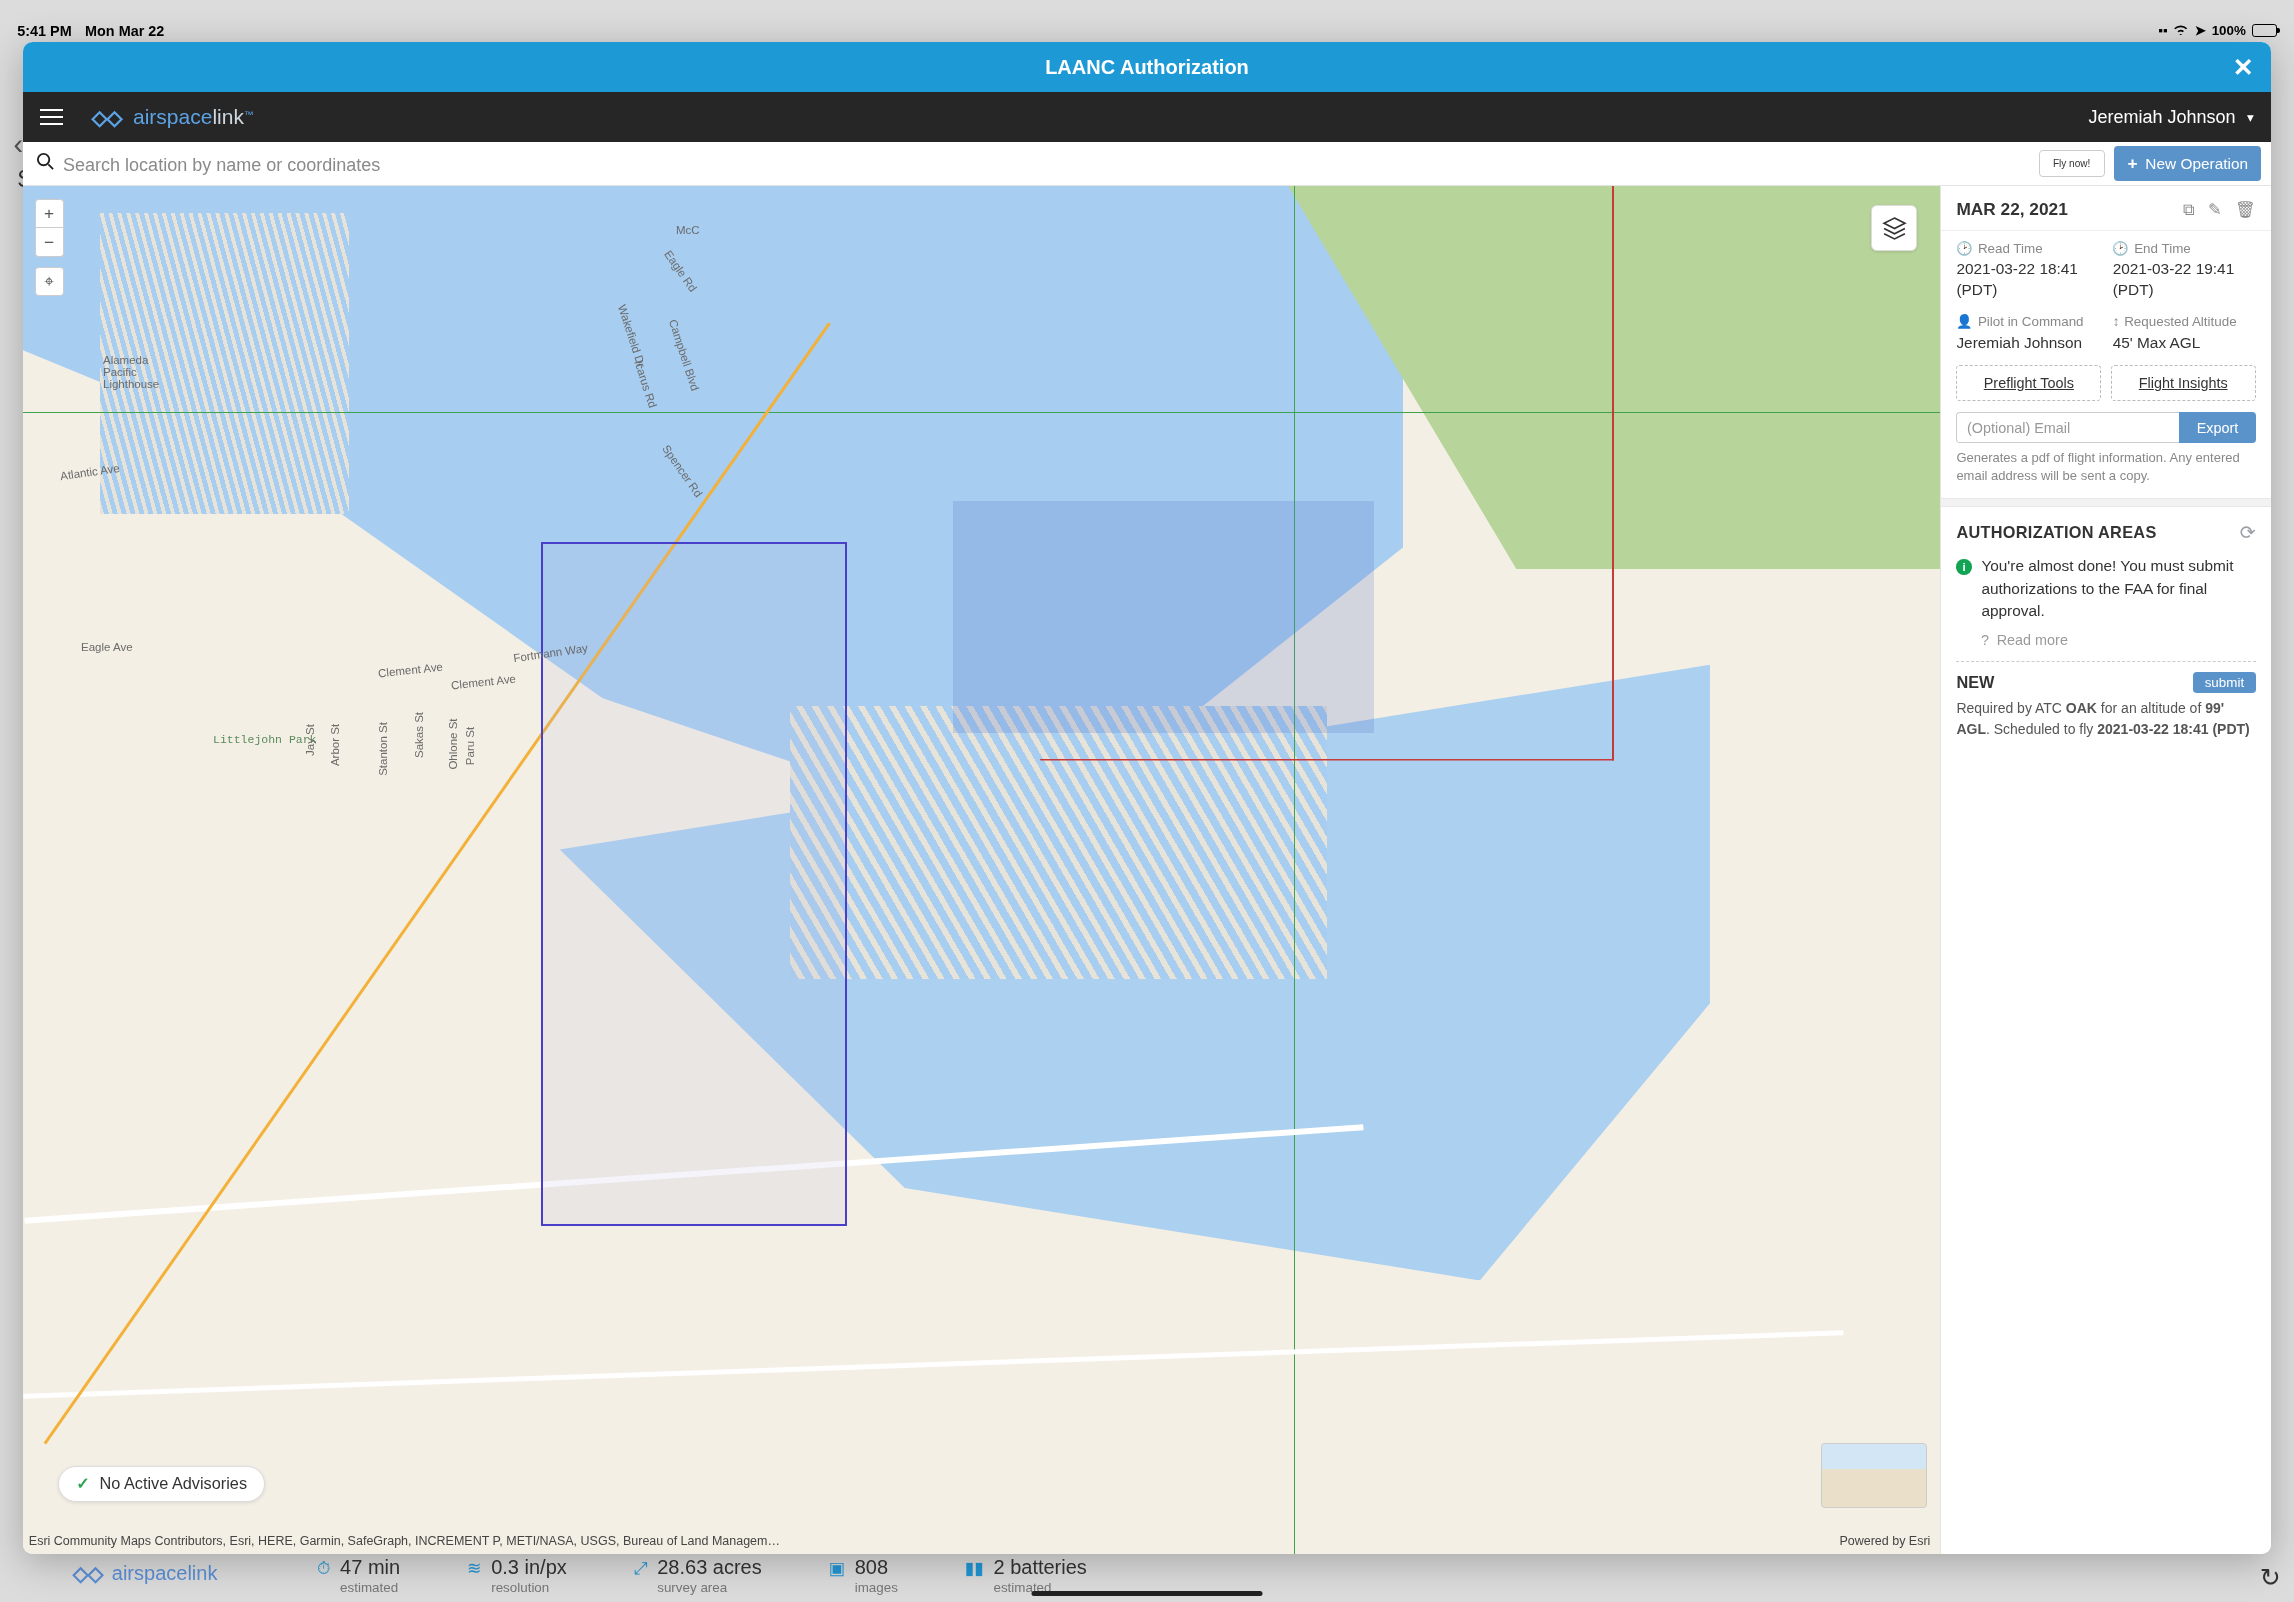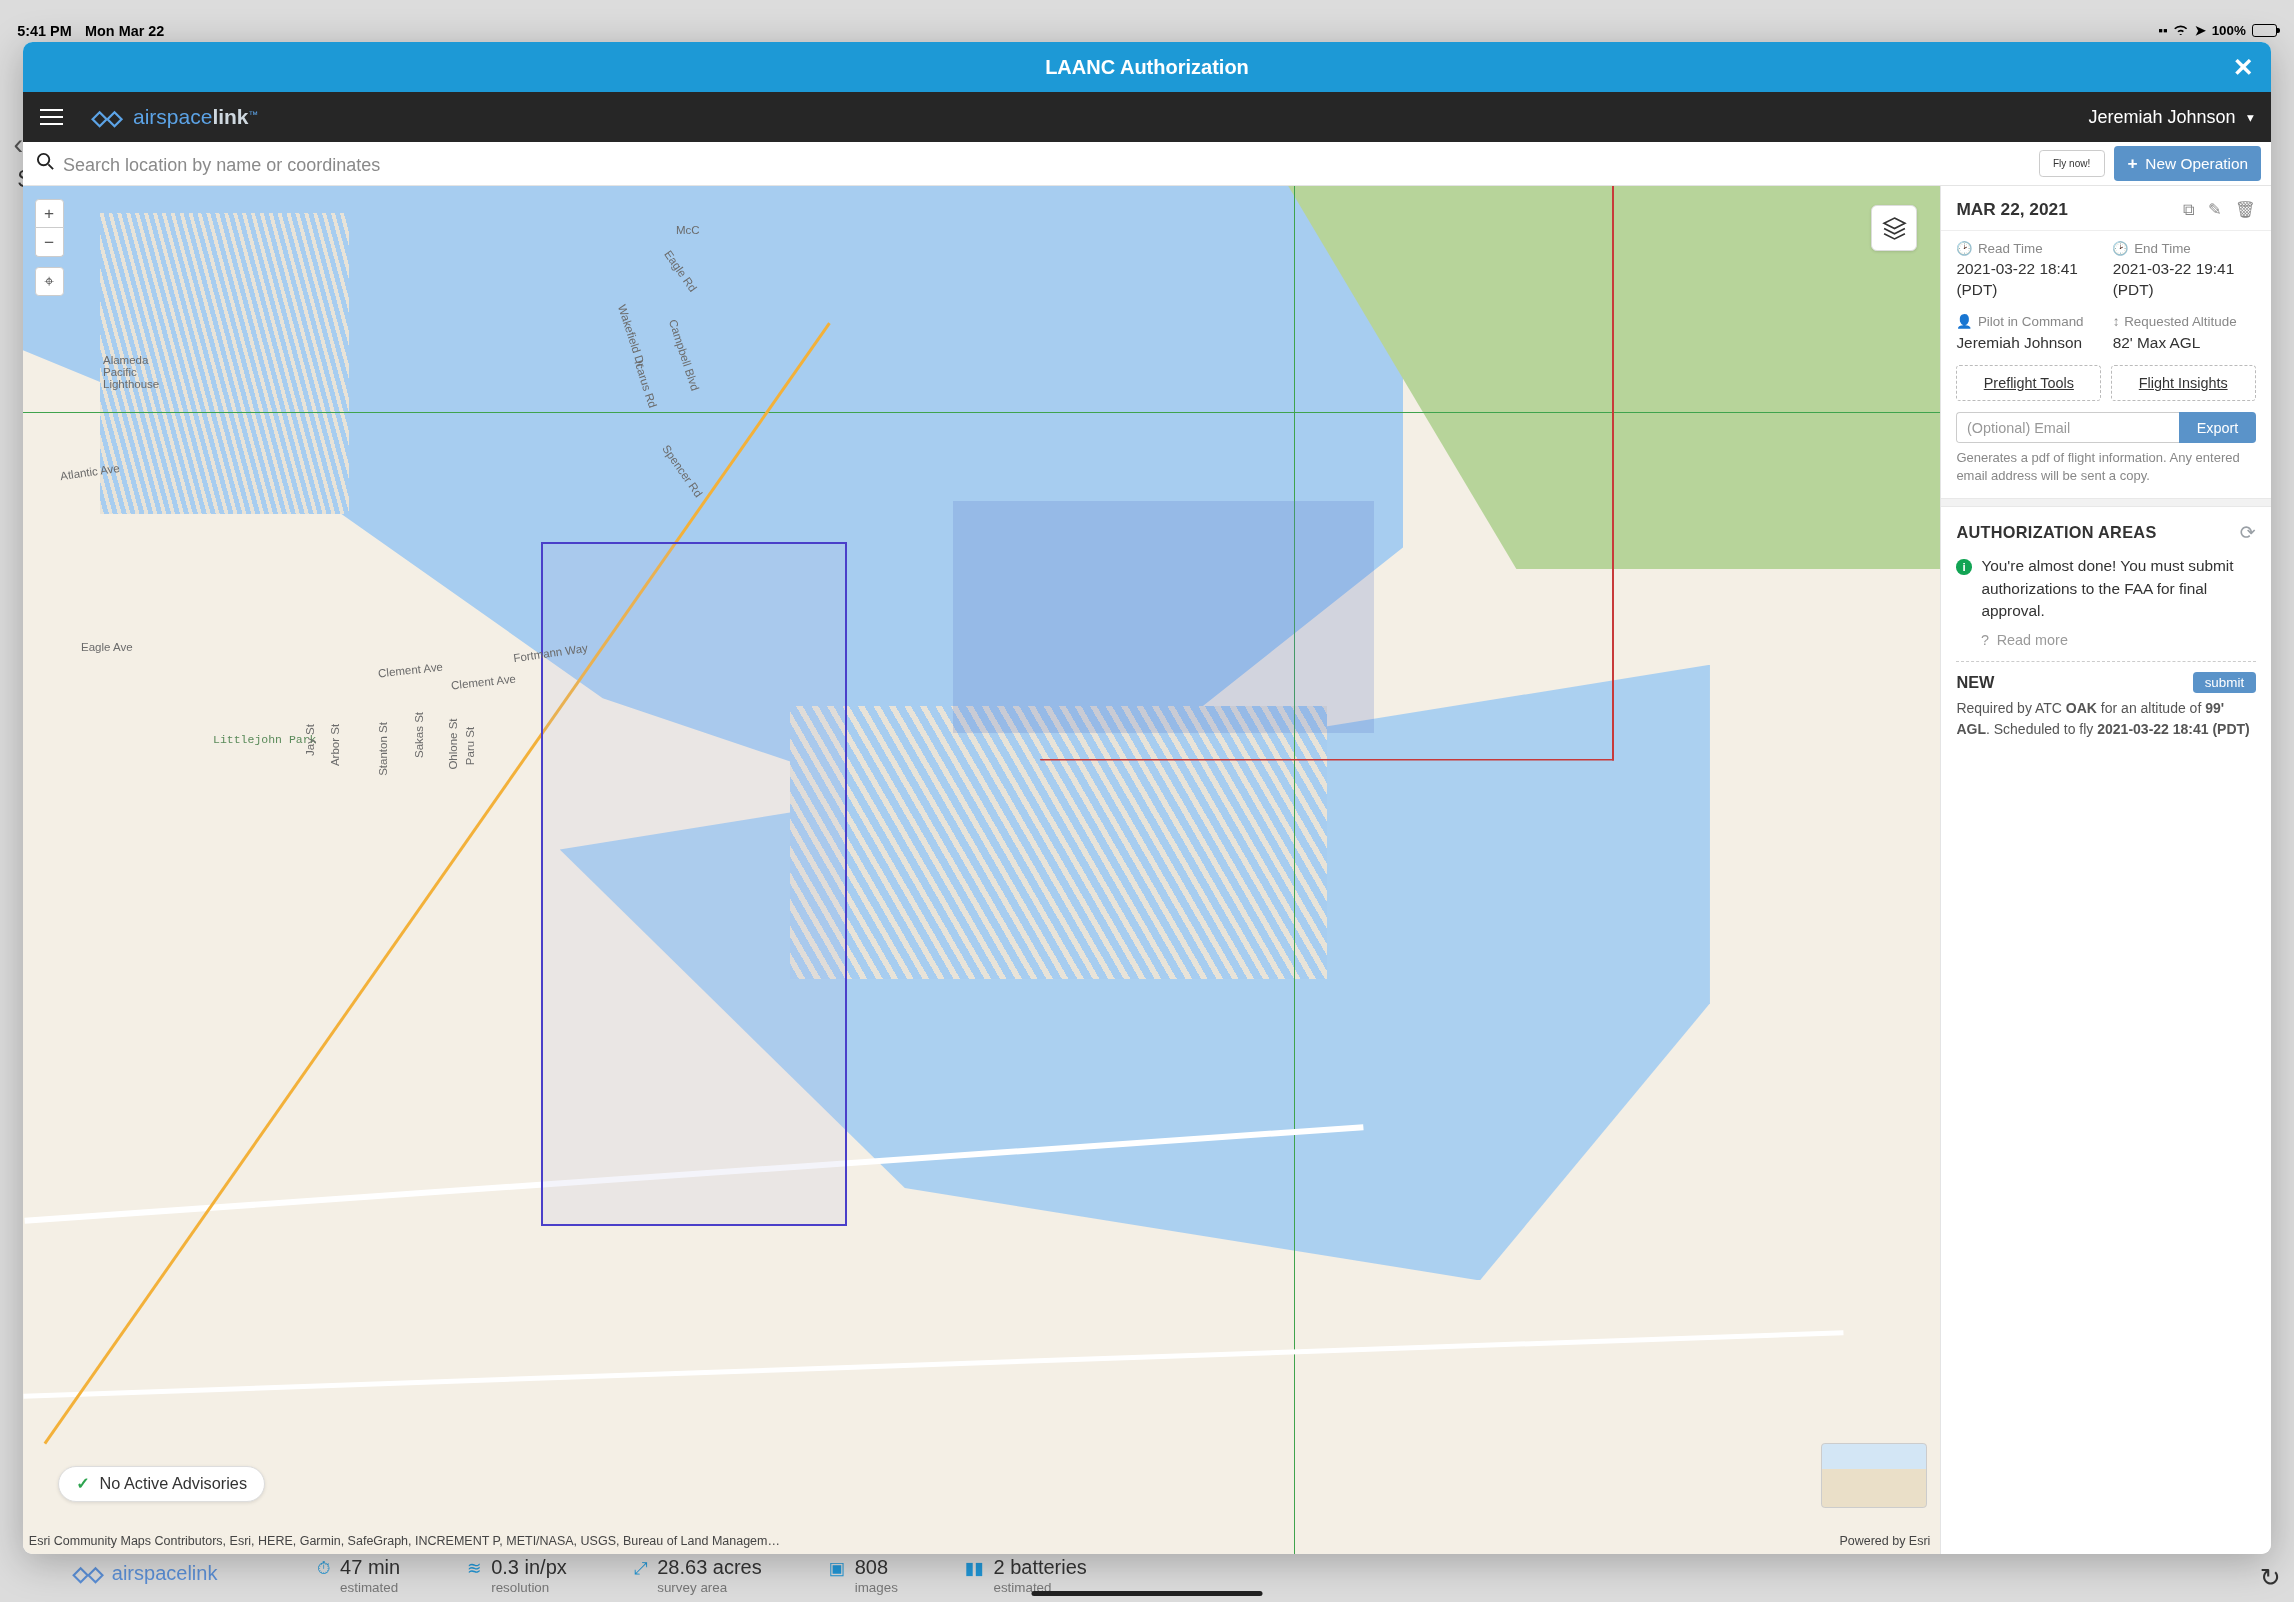--- a/index.html
+++ b/index.html
@@ -30,21 +30,21 @@
 .modal { position:absolute; left:23px; right:23px; top:42px; bottom:48px; background:#fff; border-radius:9.6px; overflow:hidden; box-shadow:0 7.7px 38px rgba(0,0,0,.25); display:flex; flex-direction:column; }
 
 .modal-title-bar { background:#1d99d6; height:50px; display:flex; align-items:center; justify-content:center; position:relative; color:#fff; font-size:20px; font-weight:600; }
 .modal-close { position:absolute; right:17.3px; top:50%; transform:translateY(-50%); font-size:25px; cursor:pointer; }
 
 .app-bar { background:#262626; height:50px; display:flex; align-items:center; justify-content:space-between; padding:0 17.3px; color:#fff; }
 .app-bar-left { display:flex; align-items:center; gap:27px; }
 .hamburger { display:flex; flex-direction:column; gap:4.8px; cursor:pointer; }
 .hamburger span { width:23px; height:2.4px; background:#fff; }
 .brand { display:flex; align-items:center; gap:7.7px; font-size:21px; color:#5ca3e6; }
-.brand .light { color:#cfd8df; font-weight:700; }
+.brand .light { color:#cfd8df; font-weight:400; }
 .brand .reg { position:relative; top:-5.8px; font-size:9.6px; }
 .user-menu { display:flex; align-items:center; gap:11.5px; font-size:18px; cursor:pointer; }
 .chev-down { font-size:13.4px; }
 
 .search-row { height:44px; display:flex; align-items:center; padding:0 9.6px; border-bottom:1px solid #e4e4e4; gap:9.6px; }
 .search-wrap { flex:1; display:flex; align-items:flex-end; gap:7.7px; padding-left:3.8px; }
 .search-wrap input { border:none; outline:none; font-size:18px; width:100%; color:#333; }
 .search-wrap input::placeholder { color:#8a8a8a; }
 .magnify { font-size:19px; font-weight:700; }
 .btn-outline { padding:6.7px 13.4px; border:1px solid #ccc; border-radius:3.8px; background:#fff; font-size:10px; color:#333; cursor:pointer; }
@@ -299,21 +299,21 @@
       <div class="grid2" style="padding-top:11.5px;">
         <div class="field-label">
             <span>👤</span>
             <span>Pilot in Command</span>
           </div>
         <div class="field-label">
             <span>↕</span>
             <span>Requested Altitude</span>
           </div>
         <div class="field-value">Jeremiah Johnson</div>
-        <div class="field-value">82' Max AGL</div>
+        <div class="field-value">45' Max AGL</div>
       </div>
 
       <div class="tool-btns">
         <button class="dashed-btn">Preflight Tools</button>
         <button class="dashed-btn">Flight Insights</button>
       </div>
 
       <div class="export-row">
         <input type="text" placeholder="(Optional) Email" style="">
         <button>Export</button>

